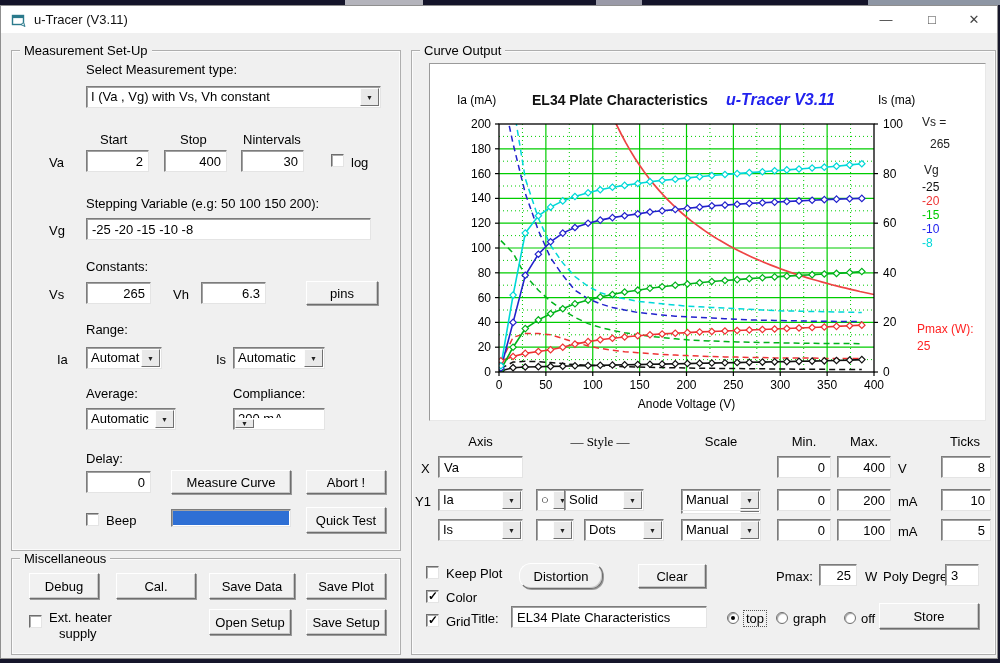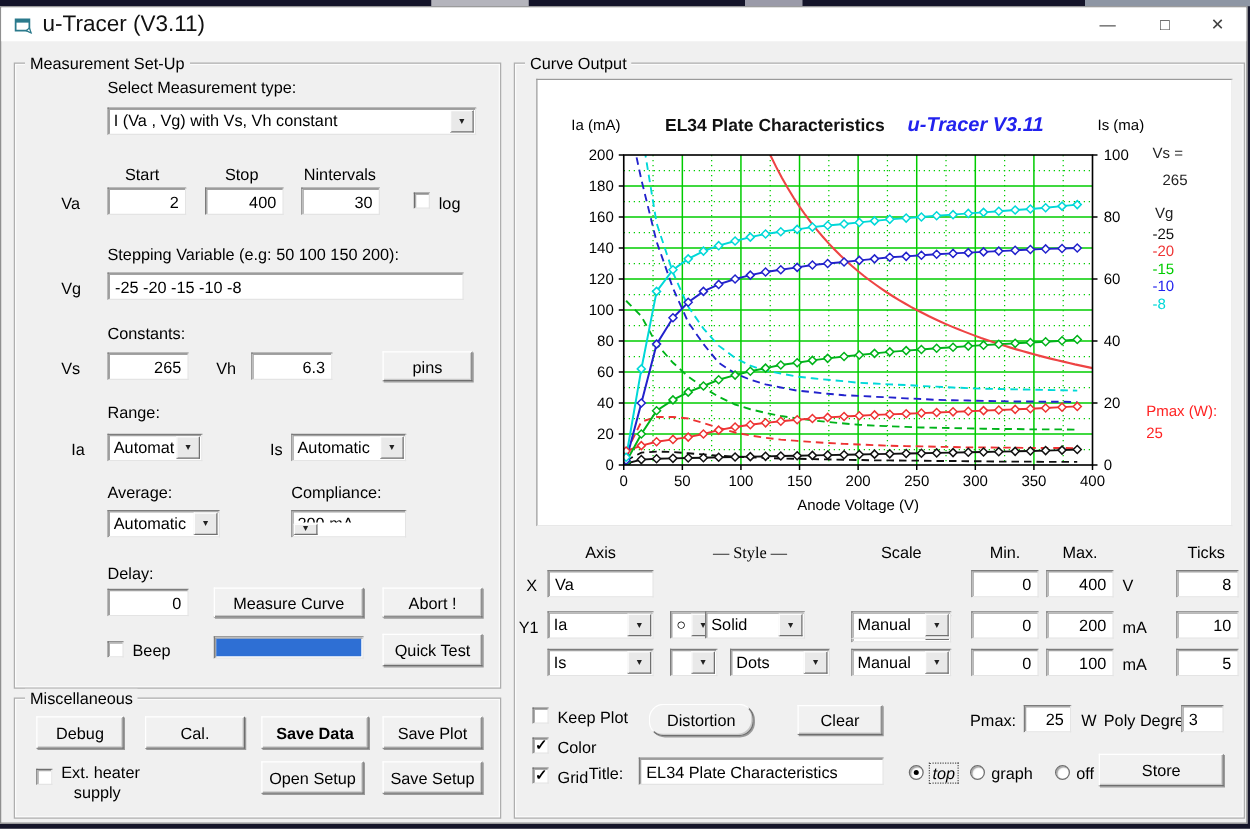--- a/index.html
+++ b/index.html
@@ -11,21 +11,21 @@
   }
   .strip-seg{position:absolute;top:0;height:5px;}
   #window{
     position:absolute;top:5px;left:0;width:998px;height:654px;
     background:#f0f0f0;border:1px solid #8f8f8f;box-sizing:border-box;
   }
   #titlebar{
     position:absolute;top:0;left:0;right:0;height:27px;background:#ffffff;
     display:flex;align-items:center;
   }
-  #titlebar .title{font-size:18px;color:#111;margin-left:8px;}
+  #titlebar .title{font-size:13px;color:#111;margin-left:8px;}
   .winbtn{position:absolute;top:0;width:42px;height:27px;display:flex;align-items:center;justify-content:center;color:#444;font-size:13px;cursor:default;}
   .lbl{position:absolute;font-size:13px;color:#000;white-space:nowrap;line-height:15px;}
   .groupbox{position:absolute;border:1px solid #aeaeae;box-shadow:inset 0 0 0 1px #fbfbfb;}
   .grouplabel{position:absolute;top:-8px;left:8px;background:#f0f0f0;padding:0 4px;font-size:13px;color:#000;white-space:nowrap;}
   .tbox{
     position:absolute;background:#fff;box-sizing:border-box;
     border:1px solid #7c7c7c;border-right-color:#e4e4e4;border-bottom-color:#e4e4e4;
     box-shadow:inset 1px 1px 0 rgba(70,70,70,.5);
     font-family:"Liberation Sans",sans-serif;font-size:13px;color:#000;
     padding:2px 5px;outline:none;
@@ -161,21 +161,21 @@
   <div class="progress" style="left:170px;top:503px;width:120px;height:18px;">
     <div class="fill"></div>
   </div>
   <button class="btn" style="left:305px;top:501px;width:80px;height:26px;">Quick Test</button>
 
   <div class="groupbox" style="left:10px;top:552px;width:388px;height:95px;">
     <span class="grouplabel">Miscellaneous</span>
   </div>
   <button class="btn" style="left:28px;top:567px;width:70px;height:26px;">Debug</button>
   <button class="btn" style="left:115px;top:567px;width:80px;height:26px;">Cal.</button>
-  <button class="btn" style="left:208px;top:567px;width:86px;height:26px;font-weight:bold;">Save Data</button>
+  <button class="btn" style="left:208px;top:567px;width:86px;height:26px;">Save Data</button>
   <button class="btn" style="left:305px;top:567px;width:80px;height:26px;">Save Plot</button>
   <span class="check" style="left:28px;top:609px;"></span>
   <span class="lbl" style="left:48px;top:604px;">Ext. heater</span>
   <span class="lbl" style="left:58px;top:620px;">supply</span>
   <button class="btn" style="left:208px;top:603px;width:82px;height:26px;">Open Setup</button>
   <button class="btn" style="left:305px;top:603px;width:80px;height:26px;">Save Setup</button>
 
   <div class="groupbox" style="left:410px;top:44px;width:583px;height:603px;">
     <span class="grouplabel">Curve Output</span>
   </div>
@@ -538,21 +538,21 @@
   <span class="lbl" style="left:775px;top:563px;">Pmax:</span>
   <input class="tbox num" style="left: 818px; top: 558px; width: 38px; height: 22px;" readonly="" value="25">
   <span class="lbl" style="left:864px;top:563px;">W</span>
   <span class="lbl" style="left:882px;top:563px;">Poly Degree:</span>
   <input class="tbox" style="left: 944px; top: 558px; width: 34px; height: 22px;" readonly="" value="3">
 
   <span class="lbl" style="left:470px;top:605px;">Title:</span>
   <input class="tbox" style="left: 510px; top: 600px; width: 196px; height: 22px;" readonly="" value="EL34 Plate Characteristics">
 
   <span class="radio sel" style="left:726px;top:606px;"></span>
-  <span class="lbl focus-dotted" style="left:743px;top:605px;padding:0 2px;font-style:italic;">top</span>
+  <span class="lbl focus-dotted" style="left:743px;top:605px;padding:0 2px;">top</span>
   <span class="radio" style="left:775px;top:606px;"></span>
   <span class="lbl" style="left:792px;top:605px;">graph</span>
   <span class="radio" style="left:843px;top:606px;"></span>
   <span class="lbl" style="left:860px;top:605px;">off</span>
 
   <button class="btn" style="left:878px;top:597px;width:100px;height:26px;">Store</button>
 
 </div>
 
 </body></html>

